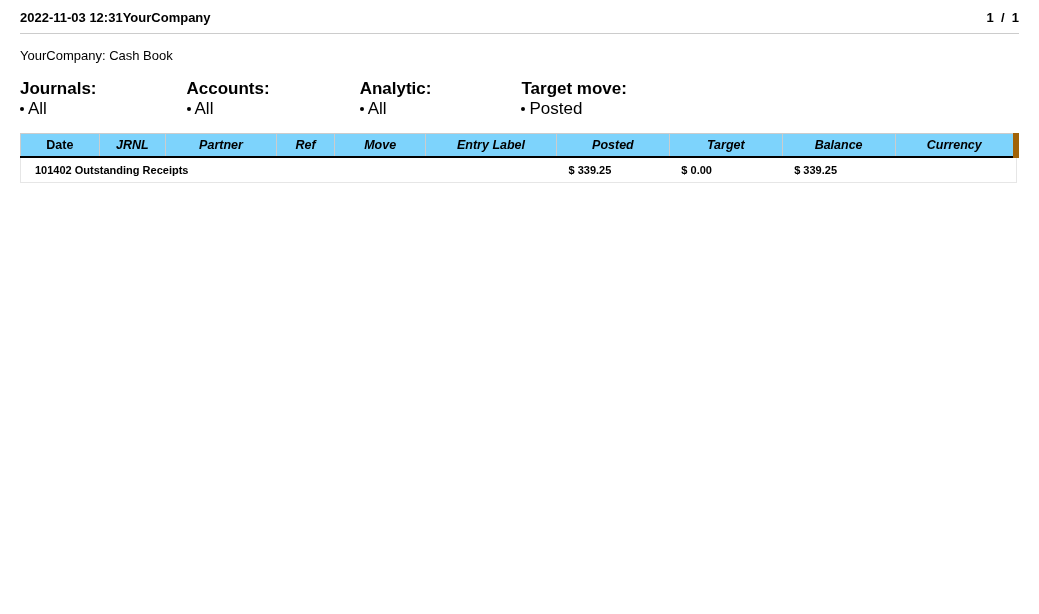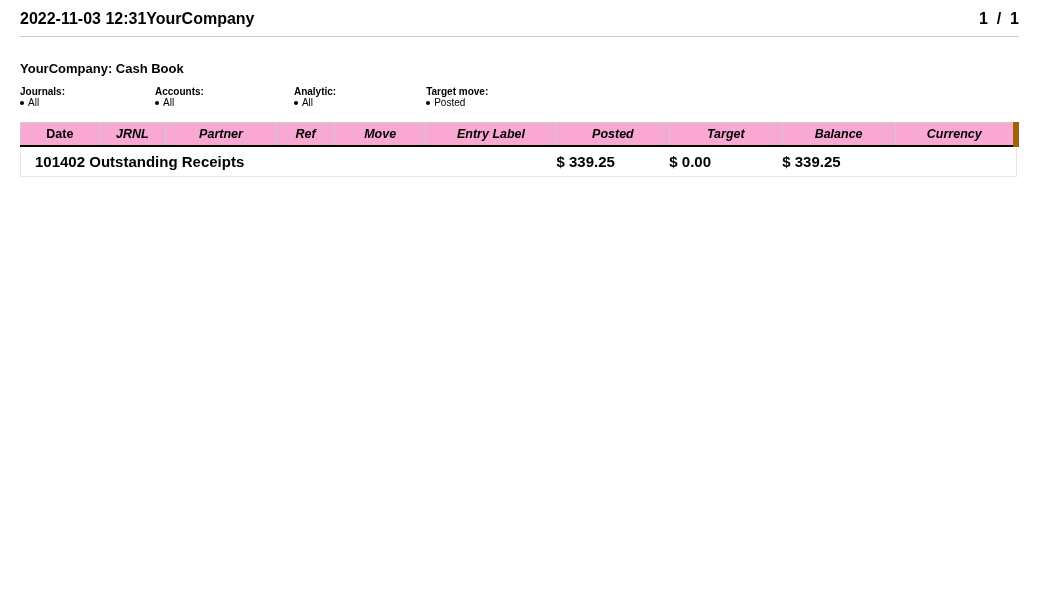--- a/index.html
+++ b/index.html
@@ -9,63 +9,63 @@
       color: #000;
       font-size: 12px;
       padding: 10px 20px 0 20px;
     }
     .topbar {
       display: flex;
       align-items: center;
       justify-content: space-between;
       padding-bottom: 8px;
       border-bottom: 1px solid #ccc;
-      font-size: 16px;
+      font-size: 13px;
       font-weight: 600;
     }
     .topbar .center { flex: 1; }
     .topbar .right { white-space: pre; }
     .report-title {
       font-size: 13px;
-      font-weight: 700;
-      margin-top: 24px;
+      font-weight: 400;
+      margin-top: 14px;
     }
     .filters {
       display: flex;
       gap: 90px;
-      margin-top: 10px;
-      font-size: 10px;
+      margin-top: 16px;
+      font-size: 17px;
     }
     .filter-block .label { font-weight: 700; }
     .filter-block .val { font-weight: 400; }
     .bullet { display: inline-block; width: 4px; height: 4px; background: #000; border-radius: 50%; vertical-align: middle; margin: 0 4px 1px 0; }
 
     table.ledger {
       width: 100%;
       border-collapse: collapse;
       margin-top: 14px;
       table-layout: fixed;
     }
     table.ledger th {
       font-weight: 700;
       font-size: 12.5px;
       padding: 4px 6px;
       border-top: 1px solid #ccc;
       border-bottom: 2px solid #000;
-      background: #f9a8d4;
+      background: #7dd3fc;
       text-align: center;
     }
     table.ledger th + th { border-left: 1px solid #ccc; font-style: italic; }
     table.ledger th:last-child { border-right: 6px solid #a16207; }
     table.ledger th:first-child { border-left: 1px solid #ccc; }
     table.ledger th.right { text-align: center; }
 
     table.ledger td {
-      font-size: 15px;
-      padding: 6px 0;
+      font-size: 11px;
+      padding: 6px 12px;
       border-bottom: 1px solid #e6e6e6;
       vertical-align: middle;
     }
     table.ledger tr.account-row td.name-cell {
       font-weight: 700;
       padding-left: 14px;
     }
     table.ledger tr.account-row td { font-weight: 700; }
     table.ledger td.num { text-align: left; }
     table.ledger tbody tr td:last-child { border-right: 1px solid #e6e6e6; }

